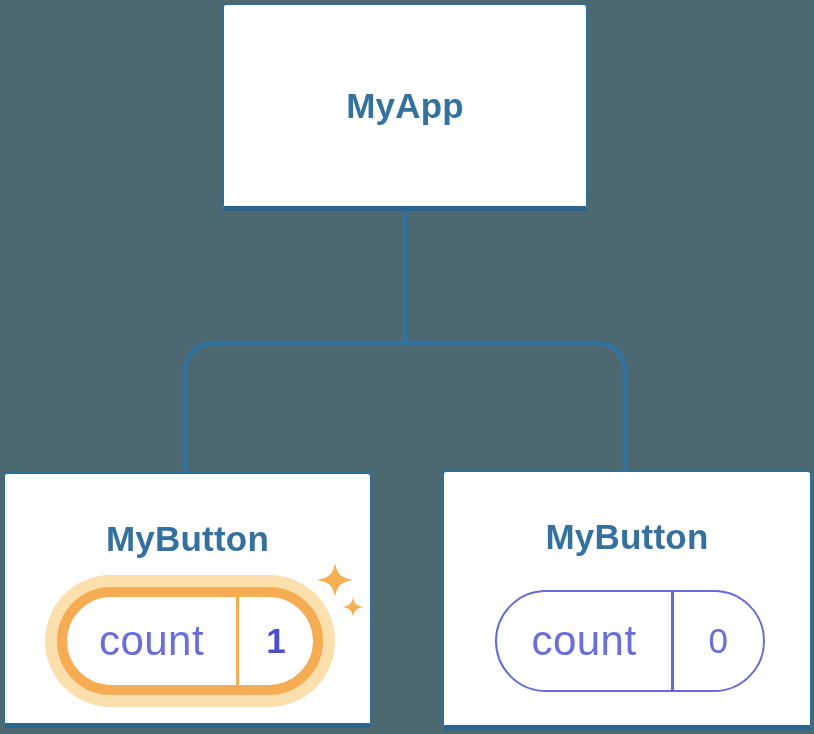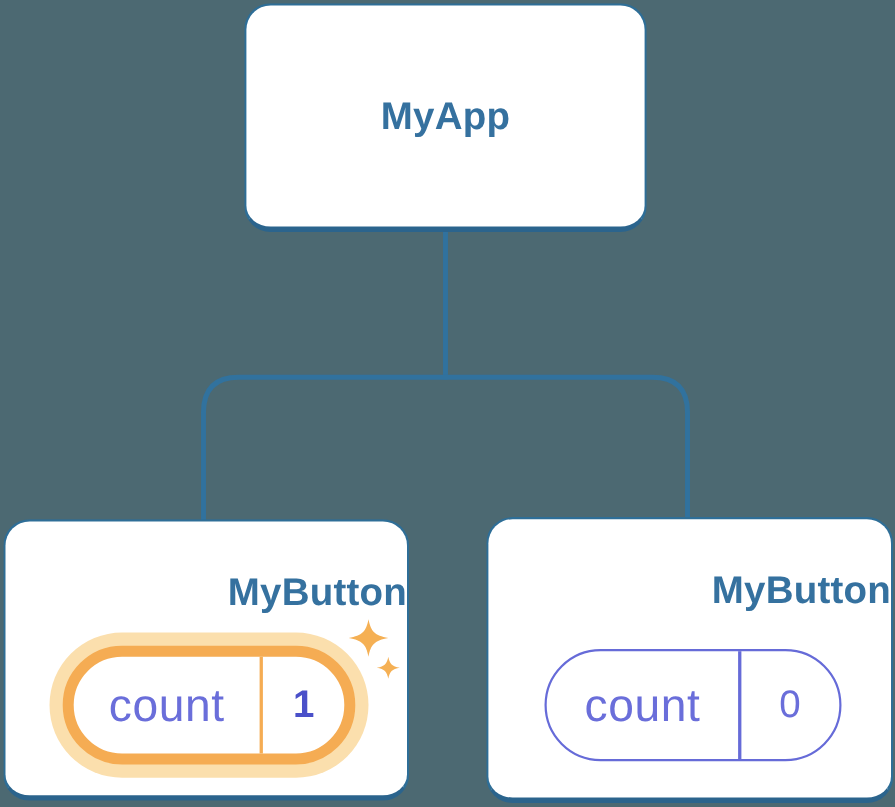--- a/index.html
+++ b/index.html
@@ -15,21 +15,21 @@
     position: absolute;
     left: 0; top: 0;
     z-index: 0;
   }
   .card {
     position: absolute;
     box-sizing: border-box;
     background: #ffffff;
     border: 2.5px solid #2E6E97;
     border-bottom: 5px solid #2B648D;
-    border-radius: 24px;
+    border-radius: 4px;
     z-index: 1;
   }
   .card-root {
     left: 222px; top: 3px;
     width: 366px; height: 208px;
     display: flex;
     align-items: center;
     justify-content: center;
   }
   .card-child-left {
@@ -42,21 +42,21 @@
   }
   .node-title {
     color: #35719F;
     font-size: 35px;
     font-weight: 700;
     letter-spacing: 0.2px;
   }
   .child-title {
     position: absolute;
     top: 46px; left: 0; right: 0;
-    text-align: right;
+    text-align: center;
     line-height: 38px;
   }
   .state-pill {
     position: absolute;
     box-sizing: border-box;
     background: #ffffff;
     border-radius: 999px;
     display: flex;
     align-items: stretch;
   }

